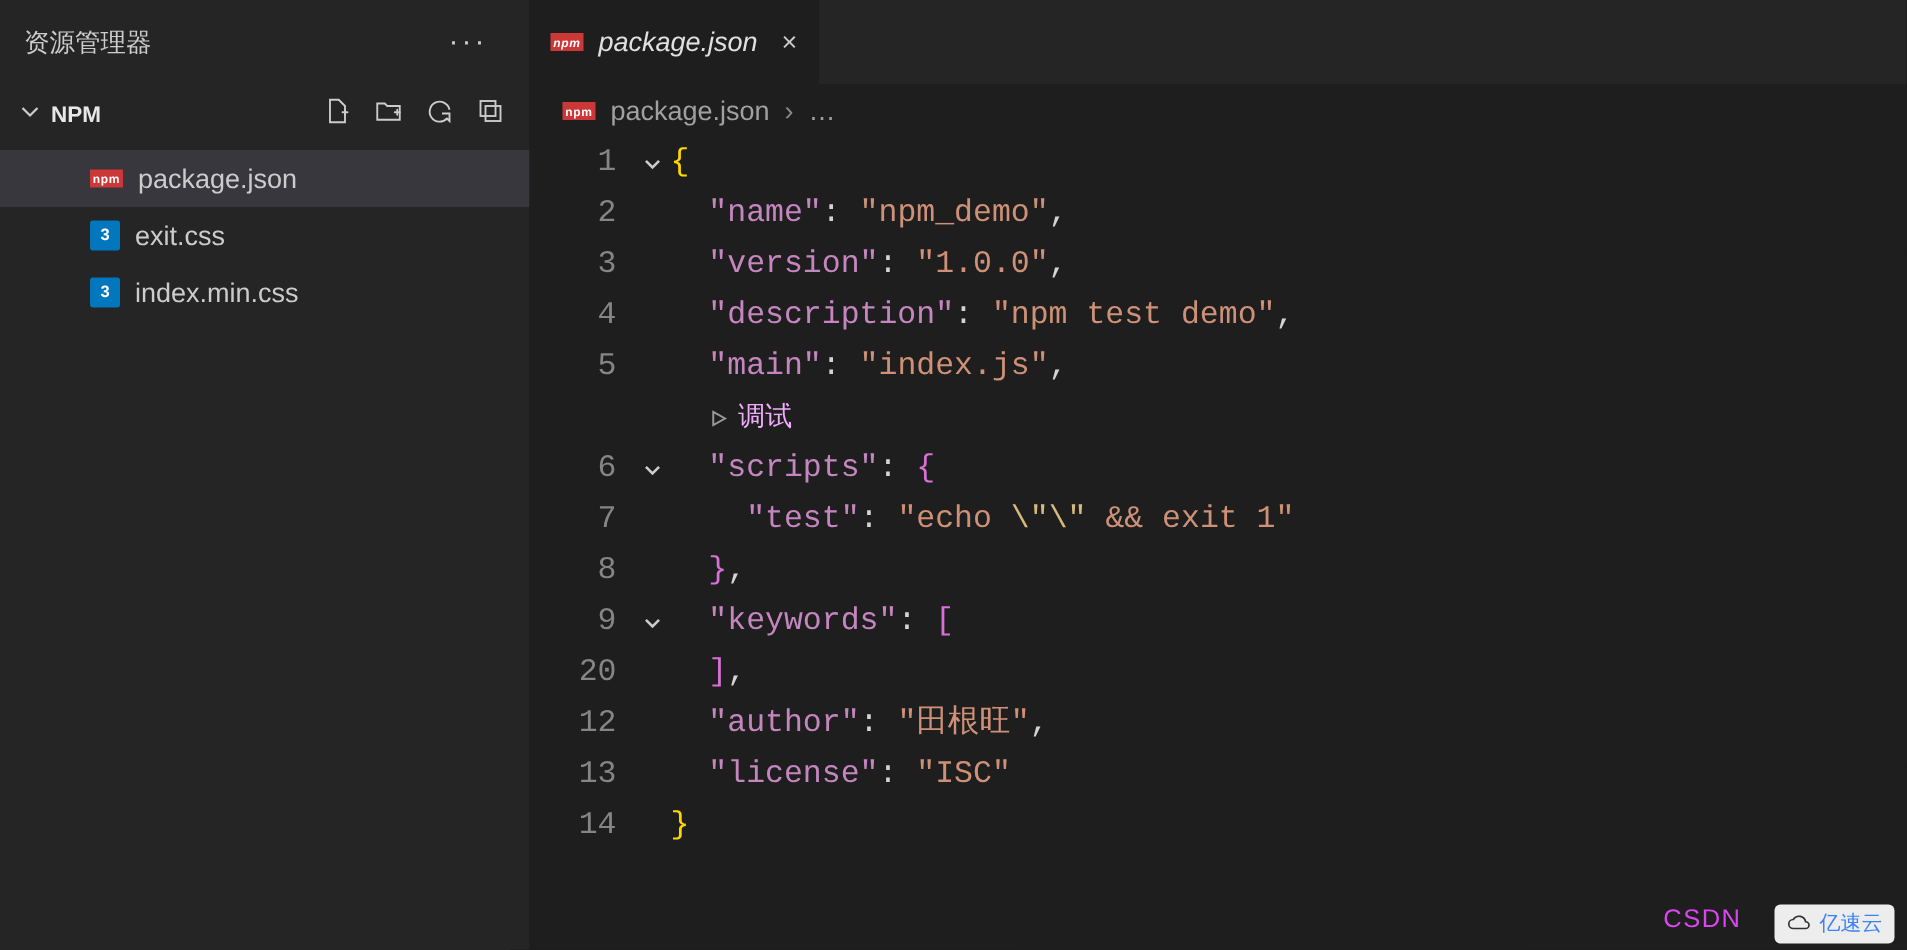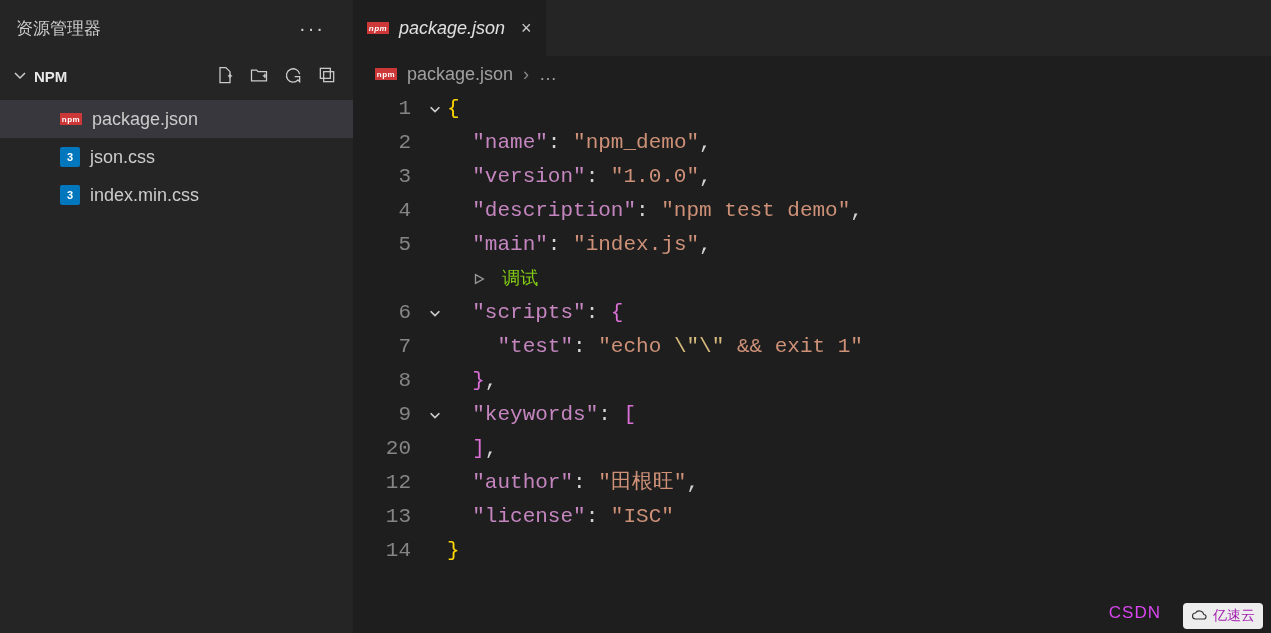--- a/index.html
+++ b/index.html
@@ -130,40 +130,40 @@
   justify-content: center;
 }
 .fold-col svg { width: 14px; height: 14px; stroke: #cccccc; fill: none; stroke-width: 2; }
 .tk-key { color: #c586c0; }
 .tk-str { color: #ce9178; }
 .tk-pun { color: #d4d4d4; }
 .tk-brace { color: #ffd700; }
 .tk-brack { color: #da70d6; }
 .tk-esc { color: #d7ba7d; }
 .codelens {
-  color: #84cc16;
-  font-size: 18px;
-  display: flex;
-  align-items: center;
-  gap: 16px;
+  color: #f0abfc;
+  font-size: 18px;
+  display: flex;
+  align-items: center;
+  gap: 6px;
 }
 .codelens svg { width: 14px; height: 14px; stroke: #999; fill: none; stroke-width: 1.5; }
 
 .watermark-csdn {
   position: absolute;
   right: 110px; bottom: 10px;
   color: #d946ef;
   font-size: 17px;
   letter-spacing: 1px;
 }
 .watermark-yisu {
   position: absolute;
   right: 8px; bottom: 4px;
   background: rgba(255,255,255,0.92);
-  color: #a21caf;
+  color: #3b82f6;
   font-size: 14px;
   padding: 4px 8px;
   border-radius: 4px;
   display: flex; align-items: center; gap: 4px;
 }
 .chevron { display:inline-block; }
 </style>
 </head>
 <body>
 
@@ -199,21 +199,21 @@
           </svg></span>
     </div>
   </div>
   <div class="file-list">
     <div class="file-item active">
       <span class="npm-icon">npm</span>
       <span>package.json</span>
     </div>
     <div class="file-item">
       <span class="css-icon">3</span>
-      <span>json.css</span>
+      <span>exit.css</span>
     </div>
     <div class="file-item">
       <span class="css-icon">3</span>
       <span>index.min.css</span>
     </div>
   </div>
 </div>
 
 <div class="editor-area">
   <div class="tab-bar">

